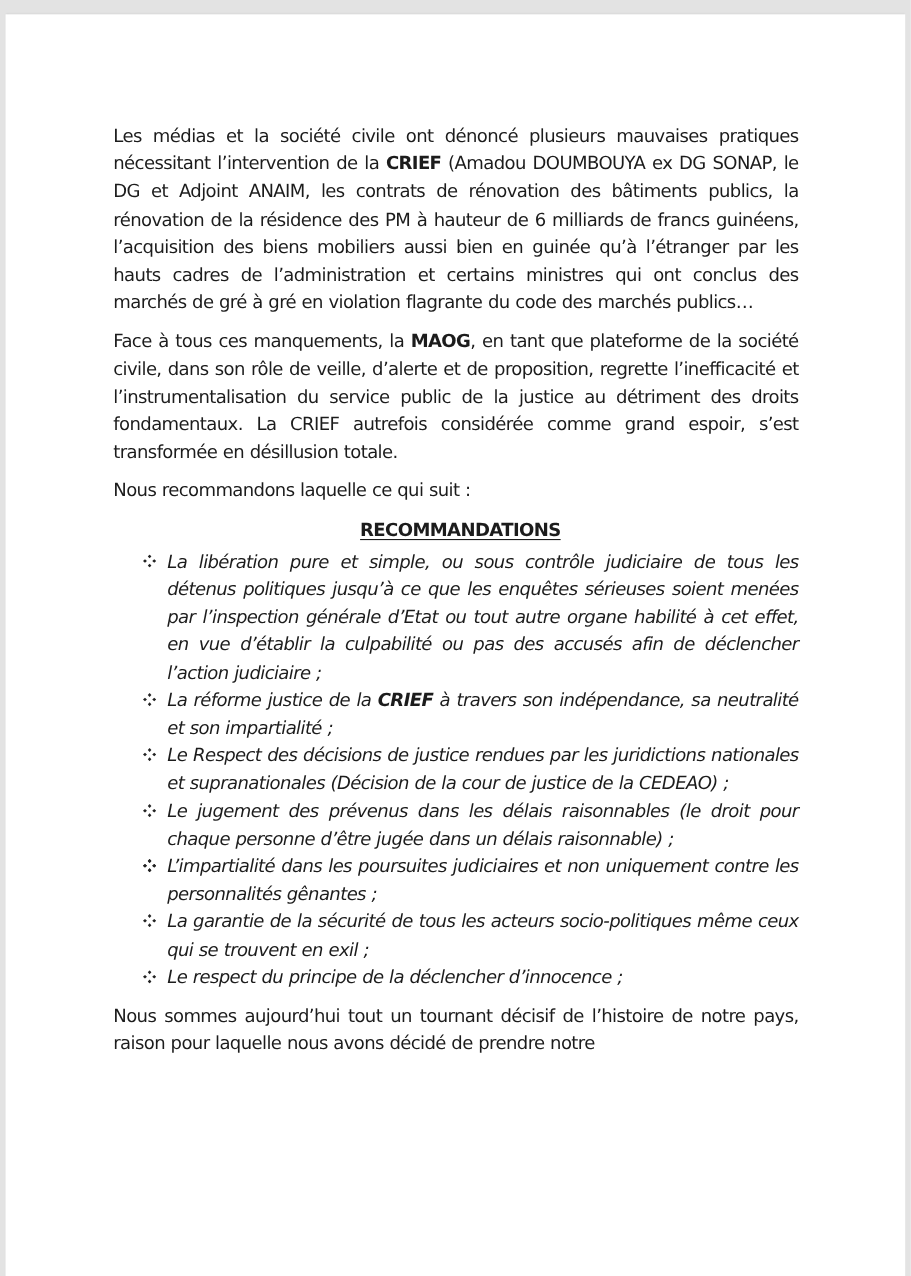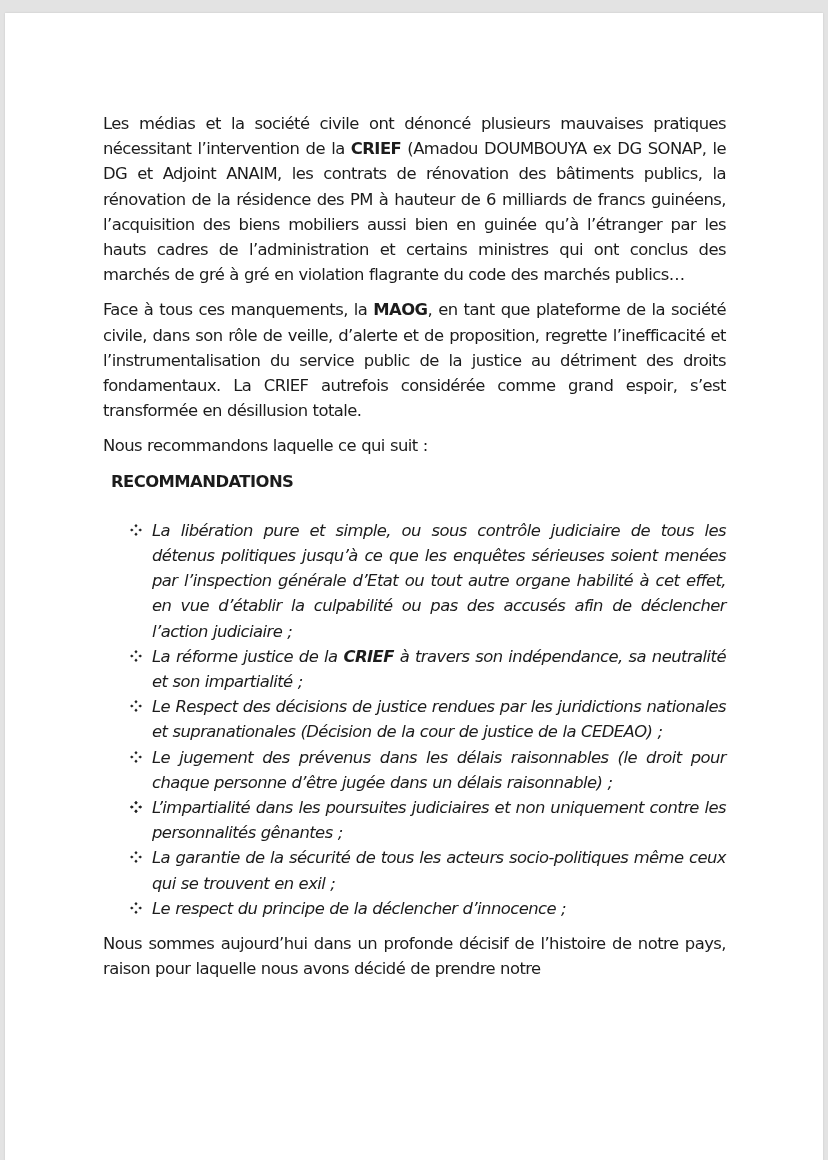--- a/index.html
+++ b/index.html
@@ -39,23 +39,25 @@
       text-align: justify;
       text-align-last: left;
     }
     .para.last {
       margin-bottom: 0;
     }
     b, .bold {
       font-weight: bold;
     }
     .heading {
+      text-align: center;
       font-weight: bold;
+      text-decoration: underline;
       text-underline-offset: 3px;
-      margin: 5px 0 24px 0;
+      margin: 5px 0 4px 0;
       padding-left: 8px;
     }
     ul.recs {
       list-style: none;
       margin: 0 0 10px 0;
       padding: 0 0 0 25px;
     }
     ul.recs li {
       position: relative;
       padding-left: 24px;
@@ -188,16 +190,16 @@
                 <path d="M6 8.4 L7.6 10.2 L6 12 L4.4 10.2Z"></path>
                 <path d="M0 6 L1.8 4.4 L3.6 6 L1.8 7.6Z"></path>
                 <path d="M8.4 6 L10.2 4.4 L12 6 L10.2 7.6Z"></path>
               </g>
             </svg>
           </span>
         <span>Le respect du principe de la déclencher d’innocence ;</span>
       </li>
     </ul>
 
-    <p class="para last">Nous sommes aujourd’hui dans un profonde décisif de l’histoire de notre pays, raison pour laquelle nous avons décidé de prendre notre</p>
+    <p class="para last">Nous sommes aujourd’hui tout un tournant décisif de l’histoire de notre pays, raison pour laquelle nous avons décidé de prendre notre</p>
 
   </div>
 </div>
 
 </body></html>

